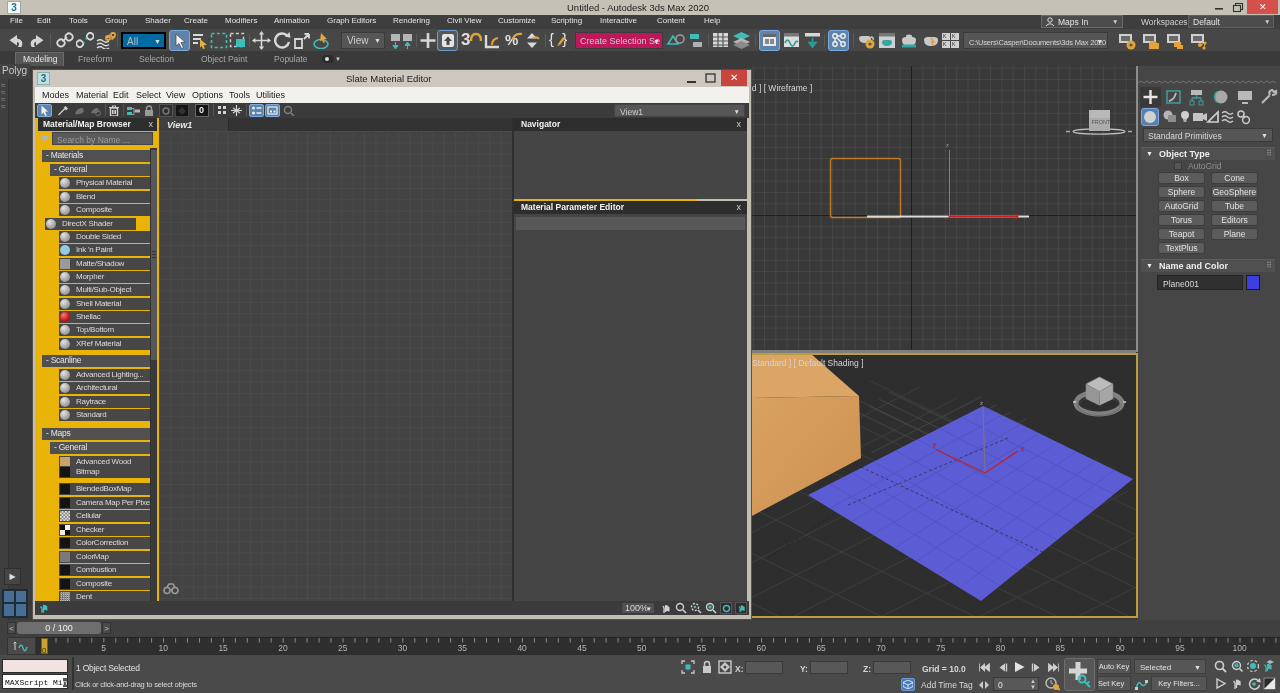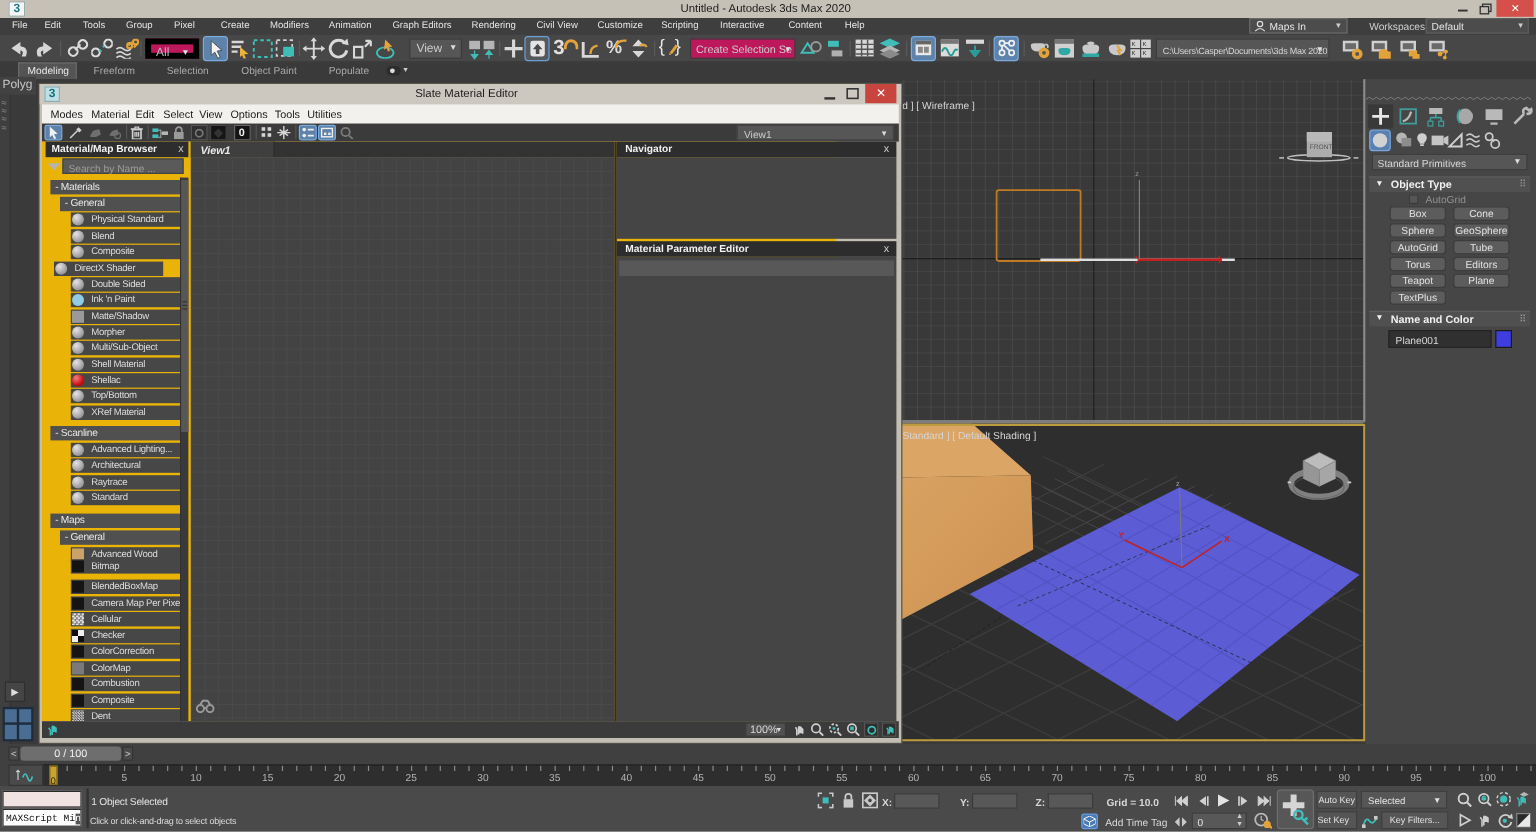--- a/index.html
+++ b/index.html
@@ -32,21 +32,21 @@
     </div>
 <div class="a" style="left:1247px;top:0;width:31px;height:14px;background:#d5504a"></div>
 <div class="a" style="left:1259px;top:2px;font-size:9px;color:#fff;">✕</div>
 
 <div class="a" style="left:0;top:15px;width:1280px;height:14px;background:#3e3e3e"></div>
 <div class="a" id="mainmenu" style="left:0;top:16px;width:1280px;height:13px;font-size:8px;color:#e4e4e4">
 <span class="a" style="left:10px">File</span>
       <span class="a" style="left:37px">Edit</span>
       <span class="a" style="left:69px">Tools</span>
       <span class="a" style="left:105px">Group</span>
-      <span class="a" style="left:145px">Pixel</span>
+      <span class="a" style="left:145px">Shader</span>
       <span class="a" style="left:184px">Create</span>
       <span class="a" style="left:225px">Modifiers</span>
       <span class="a" style="left:274px">Animation</span>
       <span class="a" style="left:327px">Graph Editors</span>
       <span class="a" style="left:393px">Rendering</span>
       <span class="a" style="left:447px">Civil View</span>
       <span class="a" style="left:498px">Customize</span>
       <span class="a" style="left:551px">Scripting</span>
       <span class="a" style="left:600px">Interactive</span>
       <span class="a" style="left:657px">Content</span>
@@ -94,21 +94,21 @@
           <path d="M2 12.5 q3 -2.5 6 0 t6 0"></path>
           <path d="M2 16 q3 -2.5 6 0 t6 0"></path>
         </g>
         <g stroke="#e2a33a" stroke-width="1.8" fill="none">
           <path d="M12 6 l3 -3 m1.5 4.5 l3 -3"></path>
           <rect x="11" y="4" width="4" height="4" rx="1.5"></rect>
           <rect x="16" y="1" width="4" height="4" rx="1.5"></rect>
         </g>
       </svg>
 <div class="a" style="left:117px;top:5px;width:1px;height:13px;background:#5a5a5a"></div>
-<div class="a" style="left:121px;top:3px;width:45px;height:17px;background:#be185d;border:5px solid #000000;color:#bbb;padding:2px 0 0 4px">All<span style="float:right;font-size:7px;margin:2px 3px 0 0;color:#ddd">▼</span></div>
+<div class="a" style="left:121px;top:3px;width:45px;height:17px;background:#0369a1;border:2px solid #000000;color:#bbb;padding:2px 0 0 4px">All<span style="float:right;font-size:7px;margin:2px 3px 0 0;color:#ddd">▼</span></div>
 <div class="a" style="left:169px;top:1px;width:21px;height:21px;background:#5d83ab;border:1px solid #7aabdf;border-radius:3px"></div>
 <svg class="a" style="left:174px;top:4px" width="13" height="16">
         <path d="M2 1 L11 9 L7 9.5 L9.5 14.5 L7.5 15.5 L5 10.5 L2 13Z" fill="#f2f2f2" stroke="#444" stroke-width=".7"></path>
       </svg>
 <svg class="a" style="left:192px;top:4px" width="17" height="16">
         <g stroke="#d8d8d8" stroke-width="2">
           <path d="M1 2 h10 M1 6 h8 M1 10 h5"></path>
         </g>
         <path d="M8 6 L15 12 L11.5 12.2 L13 15.5 L11 16 L9.8 13 L8 14.5Z" fill="#e8b23c"></path>
       </svg>
@@ -578,21 +578,21 @@
   <div class="shdr" style="left:3px;top:0;width:119px;height:13px;padding:1px 0 0 5px">Material/Map Browser<span style="position:absolute;right:4px;top:1px;font-weight:normal;color:#ccc;font-size:9px">x</span></div>
   <svg class="a" style="left:4px;top:17px" width="12" height="8">
           <path d="M1 1 L11 1 L6 7Z" fill="#b5b5b5"></path>
         </svg>
   <div class="a" style="left:17px;top:14px;width:101px;height:13px;background:#5a5a5a;border:1px solid #444;font-size:8.5px;color:#9c9c9c;padding:2px 0 0 4px">Search by Name ...</div>
   <div id="mlist" class="a" style="left:0;top:0;width:122px;height:483px;overflow:hidden">
 <div class="mhdr" style="left:7px;width:108px;top:32px;padding:0 0 0 4px">- Materials</div>
 <div class="mhdr" style="left:15px;width:100px;top:45.5px;padding:0 0 0 4px">- General</div>
 <div class="mrow" style="left:24px;width:91px;top:59px">
             <span class="micon"></span>
-            <span class="mtx">Physical Standard</span>
+            <span class="mtx">Physical Material</span>
           </div>
 <div class="mrow" style="left:24px;width:91px;top:72.5px">
             <span class="micon"></span>
             <span class="mtx">Blend</span>
           </div>
 <div class="mrow" style="left:24px;width:91px;top:86px">
             <span class="micon"></span>
             <span class="mtx">Composite</span>
           </div>
 <div class="mrow" style="left:10px;width:91px;top:99.5px">

